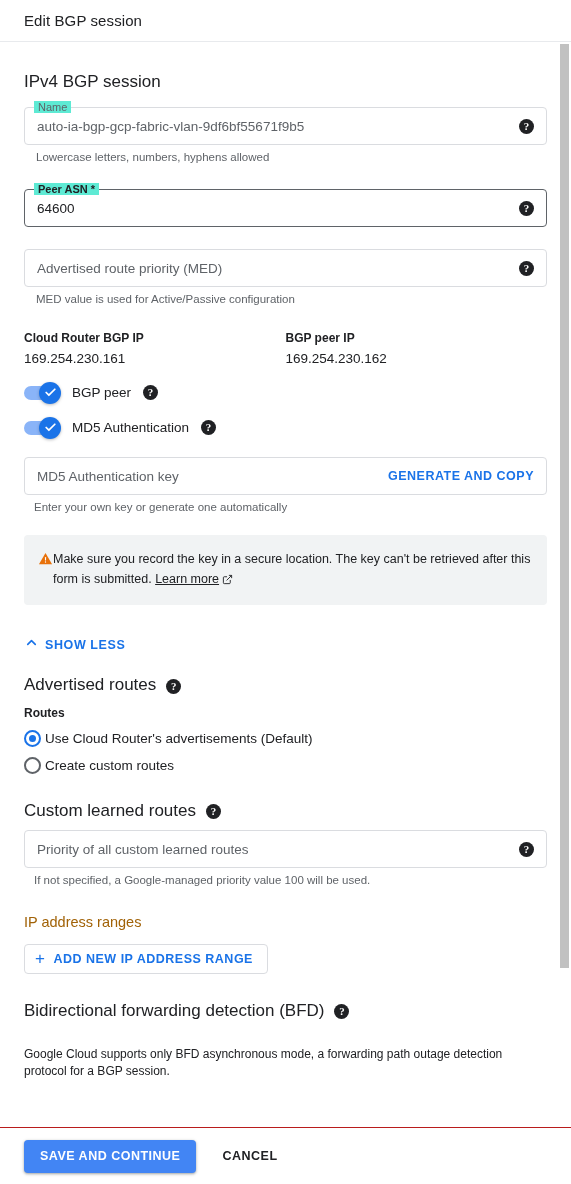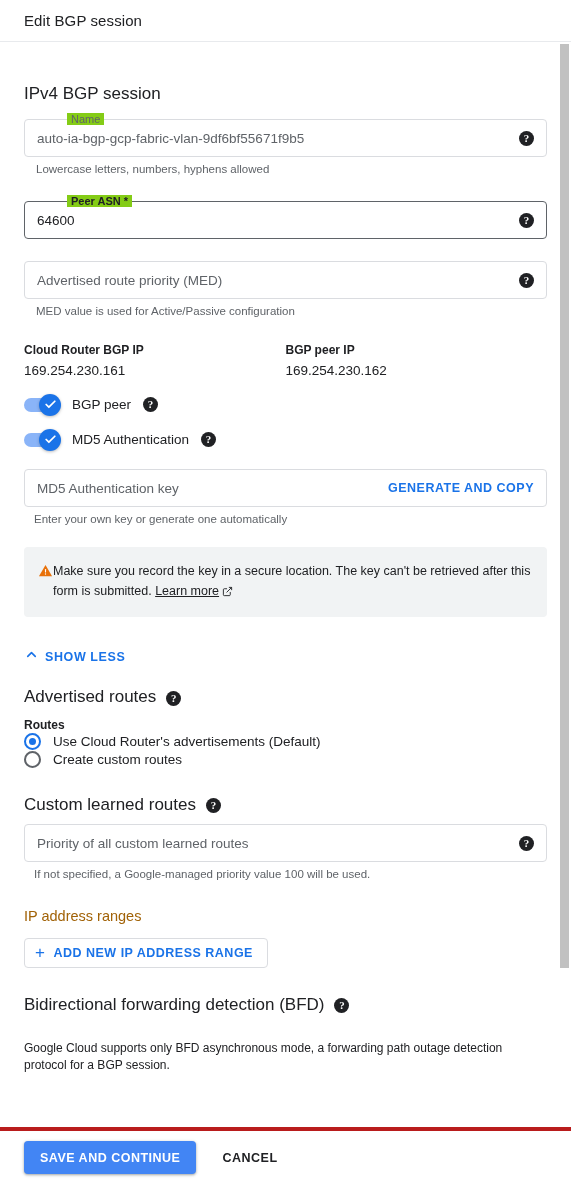--- a/index.html
+++ b/index.html
@@ -32,21 +32,21 @@
     font-weight: 400;
     color: #202124;
     letter-spacing: .1px;
   }
 
   
   .scroll-body {
     position: absolute;
     top: 43px; left: 0; right: 0; bottom: 57px;
     background: #fff;
-    padding: 16px 24px;
+    padding: 4px 24px;
     overflow: hidden;
   }
 
   
   .scrollbar-track {
     position: absolute;
     top: 43px; right: 0;
     width: 13px;
     bottom: 57px;
     background: #fff;
@@ -107,27 +107,26 @@
     border-radius: 4px;
     display: flex;
     align-items: center;
     padding: 0 12px;
     background: #fff;
   }
   .field.strong .outline { border: 1px solid #5f6368; }
   .field .legend {
     position: absolute;
     top: -7px; left: 9px;
-    background: #84cc16;
+    background: #5eead4;
     padding: 0 4px;
     font-size: 11px;
     line-height: 12px;
     color: #5f6368;
     white-space: nowrap;
-    margin-left: 33px;
   }
   .field.strong .legend { color: #202124; font-weight: 700; }
   .field .value {
     font-size: 13.5px;
     color: #202124;
     flex: 1;
     white-space: nowrap;
     overflow: hidden;
   }
   .field .value.muted { color: #5f6368; }
@@ -263,22 +262,22 @@
   
   .group-label {
     font-size: 12px;
     font-weight: 700;
     color: #202124;
     margin-top: 14px;
   }
   .radio-row {
     display: flex;
     align-items: center;
-    gap: 12px;
-    margin-top: 1px;
+    gap: 4px;
+    margin-top: 10px;
     cursor: pointer;
     text-align: center;
   }
   .radio {
     width: 17px; height: 17px;
     border-radius: 50%;
     border: 2px solid #5f6368;
     flex: none;
     position: relative;
     background: #fff;
@@ -334,21 +333,21 @@
     line-height: 17px;
     margin-top: 24px;
   }
 
   
   .footer {
     position: absolute;
     left: 0; right: 0; bottom: 0;
     height: 57px;
     background: #fff;
-    border-top: 4px solid #b91c1c;
+    border-top: 1px solid #b91c1c;
     display: flex;
     align-items: center;
     padding: 0 24px;
     gap: 18px;
   }
   .btn-primary {
     background: #4285f4;
     color: #fff;
     border: none;
     border-radius: 4px;

